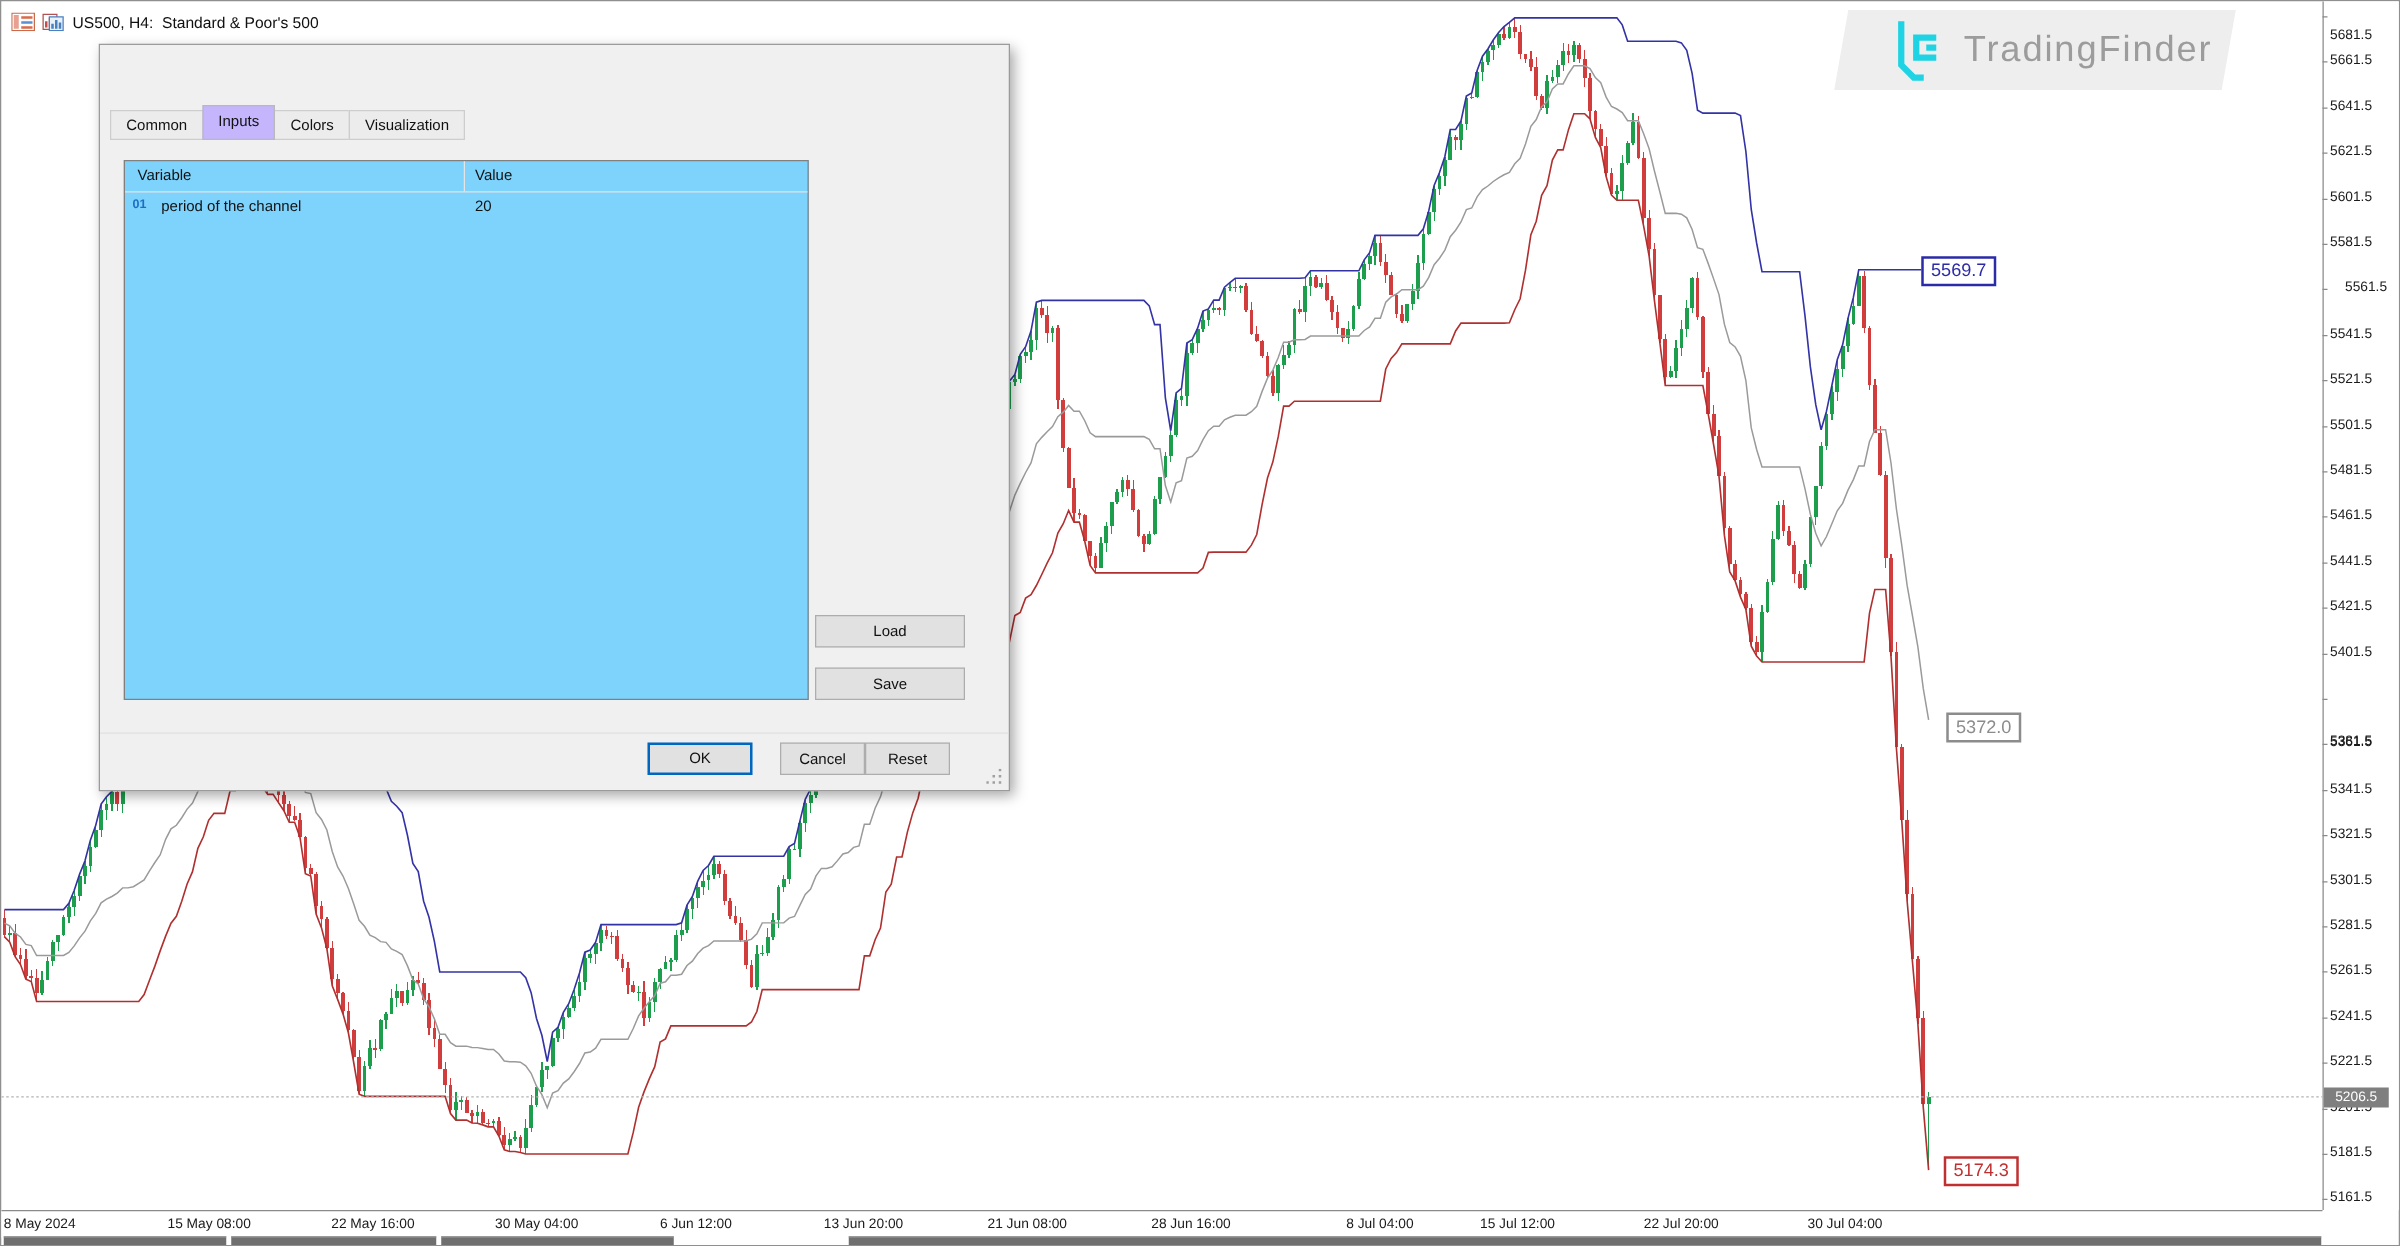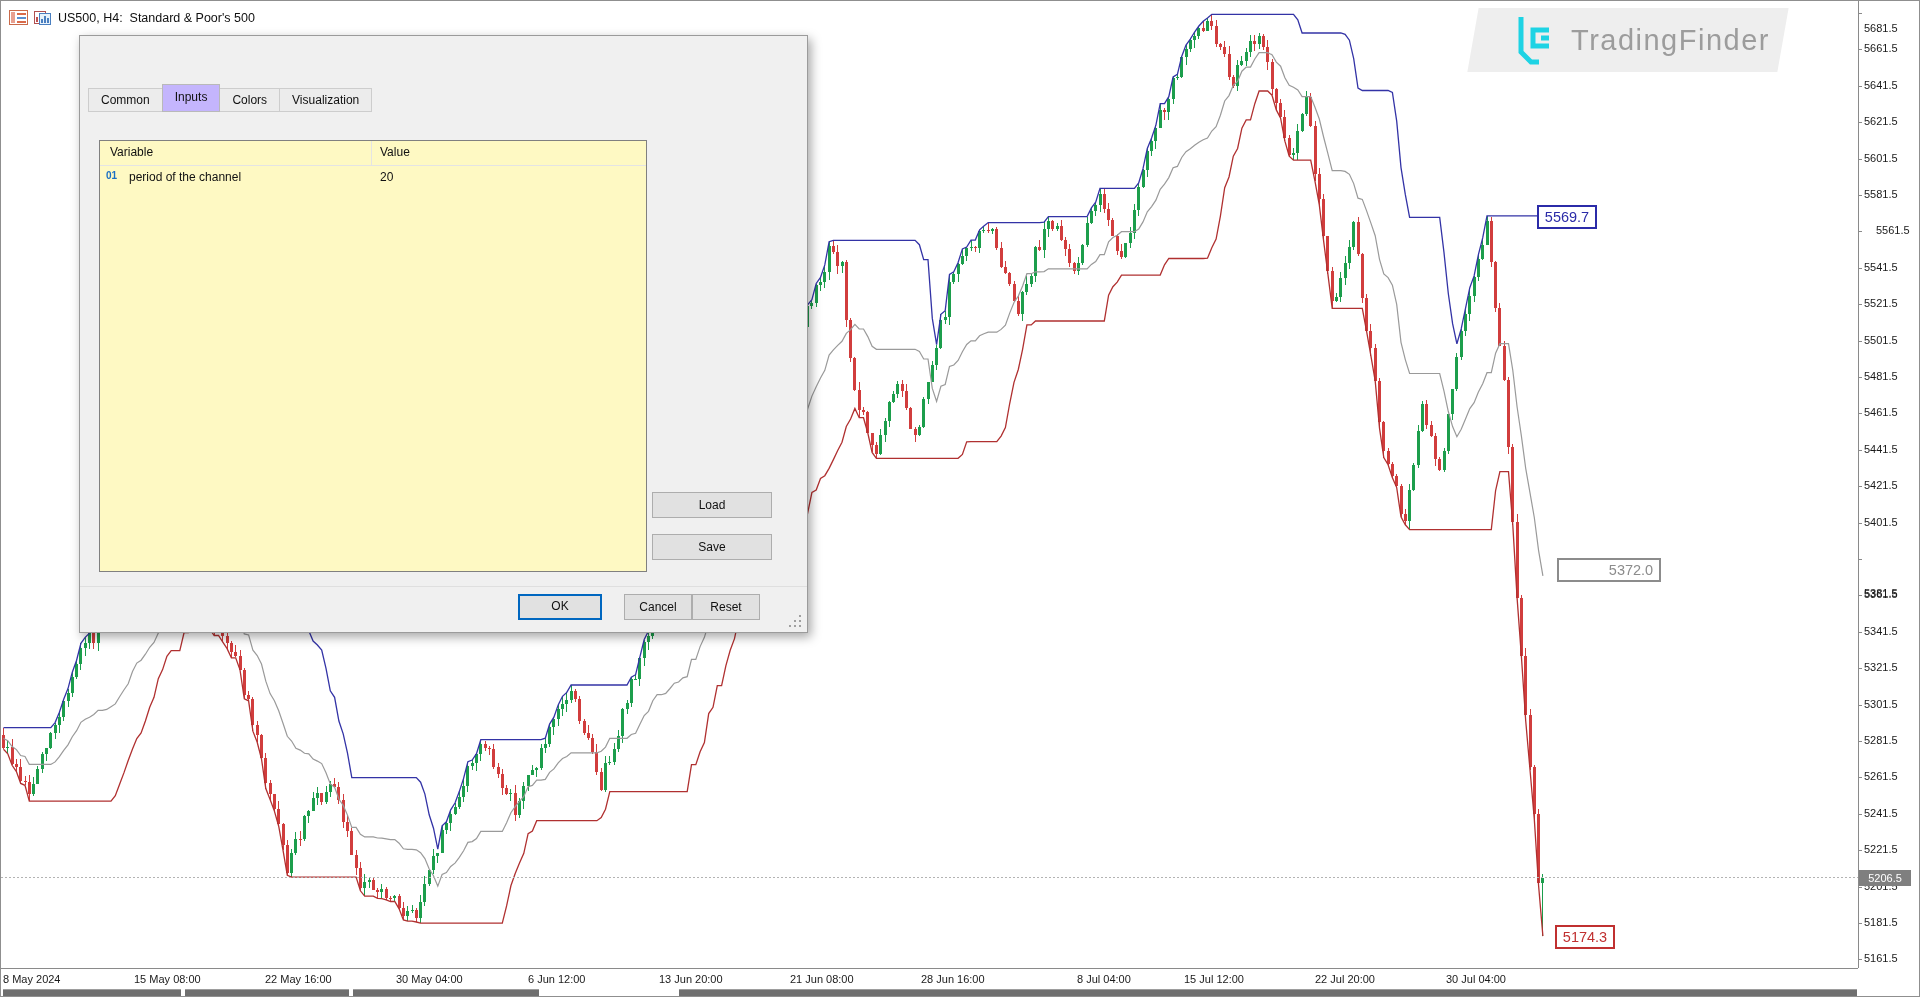--- a/index.html
+++ b/index.html
@@ -33,21 +33,21 @@
   .dlg-title{position:absolute;left:19px;top:7px;font-size:13px;color:#111}
   .dlg-ctl{position:absolute;top:0;width:45px;height:30px;text-align:center;line-height:30px;color:#333;font-size:13px}
   .dlg-ctl-min{right:105px}
   .dlg-ctl-max{right:55px;color:#b8b8b8}
   .dlg-ctl-close{right:8px}
   .max-glyph{display:inline-block;width:9px;height:9px;border:1px solid #bdbdbd;vertical-align:middle}
   .min-glyph{display:inline-block;width:10px;height:1px;background:#444;vertical-align:middle}
   .tabs{position:absolute;left:8px;top:52px;height:24px;display:flex;align-items:flex-end}
   .tab{height:22px;line-height:22px;padding:0 12px;border:1px solid #cdcdcd;background:#ececec;margin-right:-1px}
   .tab.active{height:26px;line-height:25px;background:#c4b5fd;border-color:#b9b9b9;position:relative;z-index:2}
-  .param-table{position:absolute;left:19px;top:104px;width:546px;height:430px;background:#fef9c3;border:1px solid #808080}
+  .param-table{position:absolute;left:19px;top:92px;width:546px;height:430px;background:#7dd3fc;border:1px solid #808080}
   .pt-header{position:absolute;left:0;top:0;width:100%;height:24px;border-bottom:1px solid #e4e4e4}
   .pt-col-div{position:absolute;left:271px;top:0;width:1px;height:24px;background:#e4e4e4}
   .pt-cell-var{position:absolute;left:10px;top:4px}
   .pt-cell-val{position:absolute;left:280px;top:4px}
   .pt-row{position:absolute;left:0;width:100%;height:23px}
   .pt-row .icon{position:absolute;left:6px;top:4px;width:18px;height:14px}
   .pt-row .var{position:absolute;left:29px;top:4px}
   .pt-row .val{position:absolute;left:280px;top:4px}
   .pt-row.selected{background:#ececec}
   .num-icon{font-size:10px;font-weight:bold;color:#1a6fc4;font-style:normal}
@@ -221,15 +221,15 @@
           <rect x="5" y="10" width="2" height="2"></rect>
           <rect x="10" y="0" width="2" height="2"></rect>
           <rect x="5" y="5" width="2" height="2"></rect>
           <rect x="0" y="10" width="2" height="2"></rect>
         </g>
       </svg>
   </div>
 </div>
 
 <div class="price-label" style="left: 1536px; top: 204.476px; border: 2px solid rgb(43, 43, 168); color: rgb(43, 43, 168);">5569.7</div>
-<div class="price-label" style="left: 1556px; top: 557px; border: 2px solid rgb(140, 140, 140); color: rgb(140, 140, 140); padding-left: 44px;">5372.0</div>
+<div class="price-label" style="left: 1556px; top: 569px; border: 2px solid rgb(140, 140, 140); color: rgb(140, 140, 140);">5372.0</div>
 <div class="price-label" style="left: 1554px; top: 924.104px; border: 2px solid rgb(192, 48, 48); color: rgb(192, 48, 48);">5174.3</div>
 <div class="bid-marker" style="top: 868.5px; background: rgb(127, 127, 127);">5206.5</div>
 
 </body></html>

